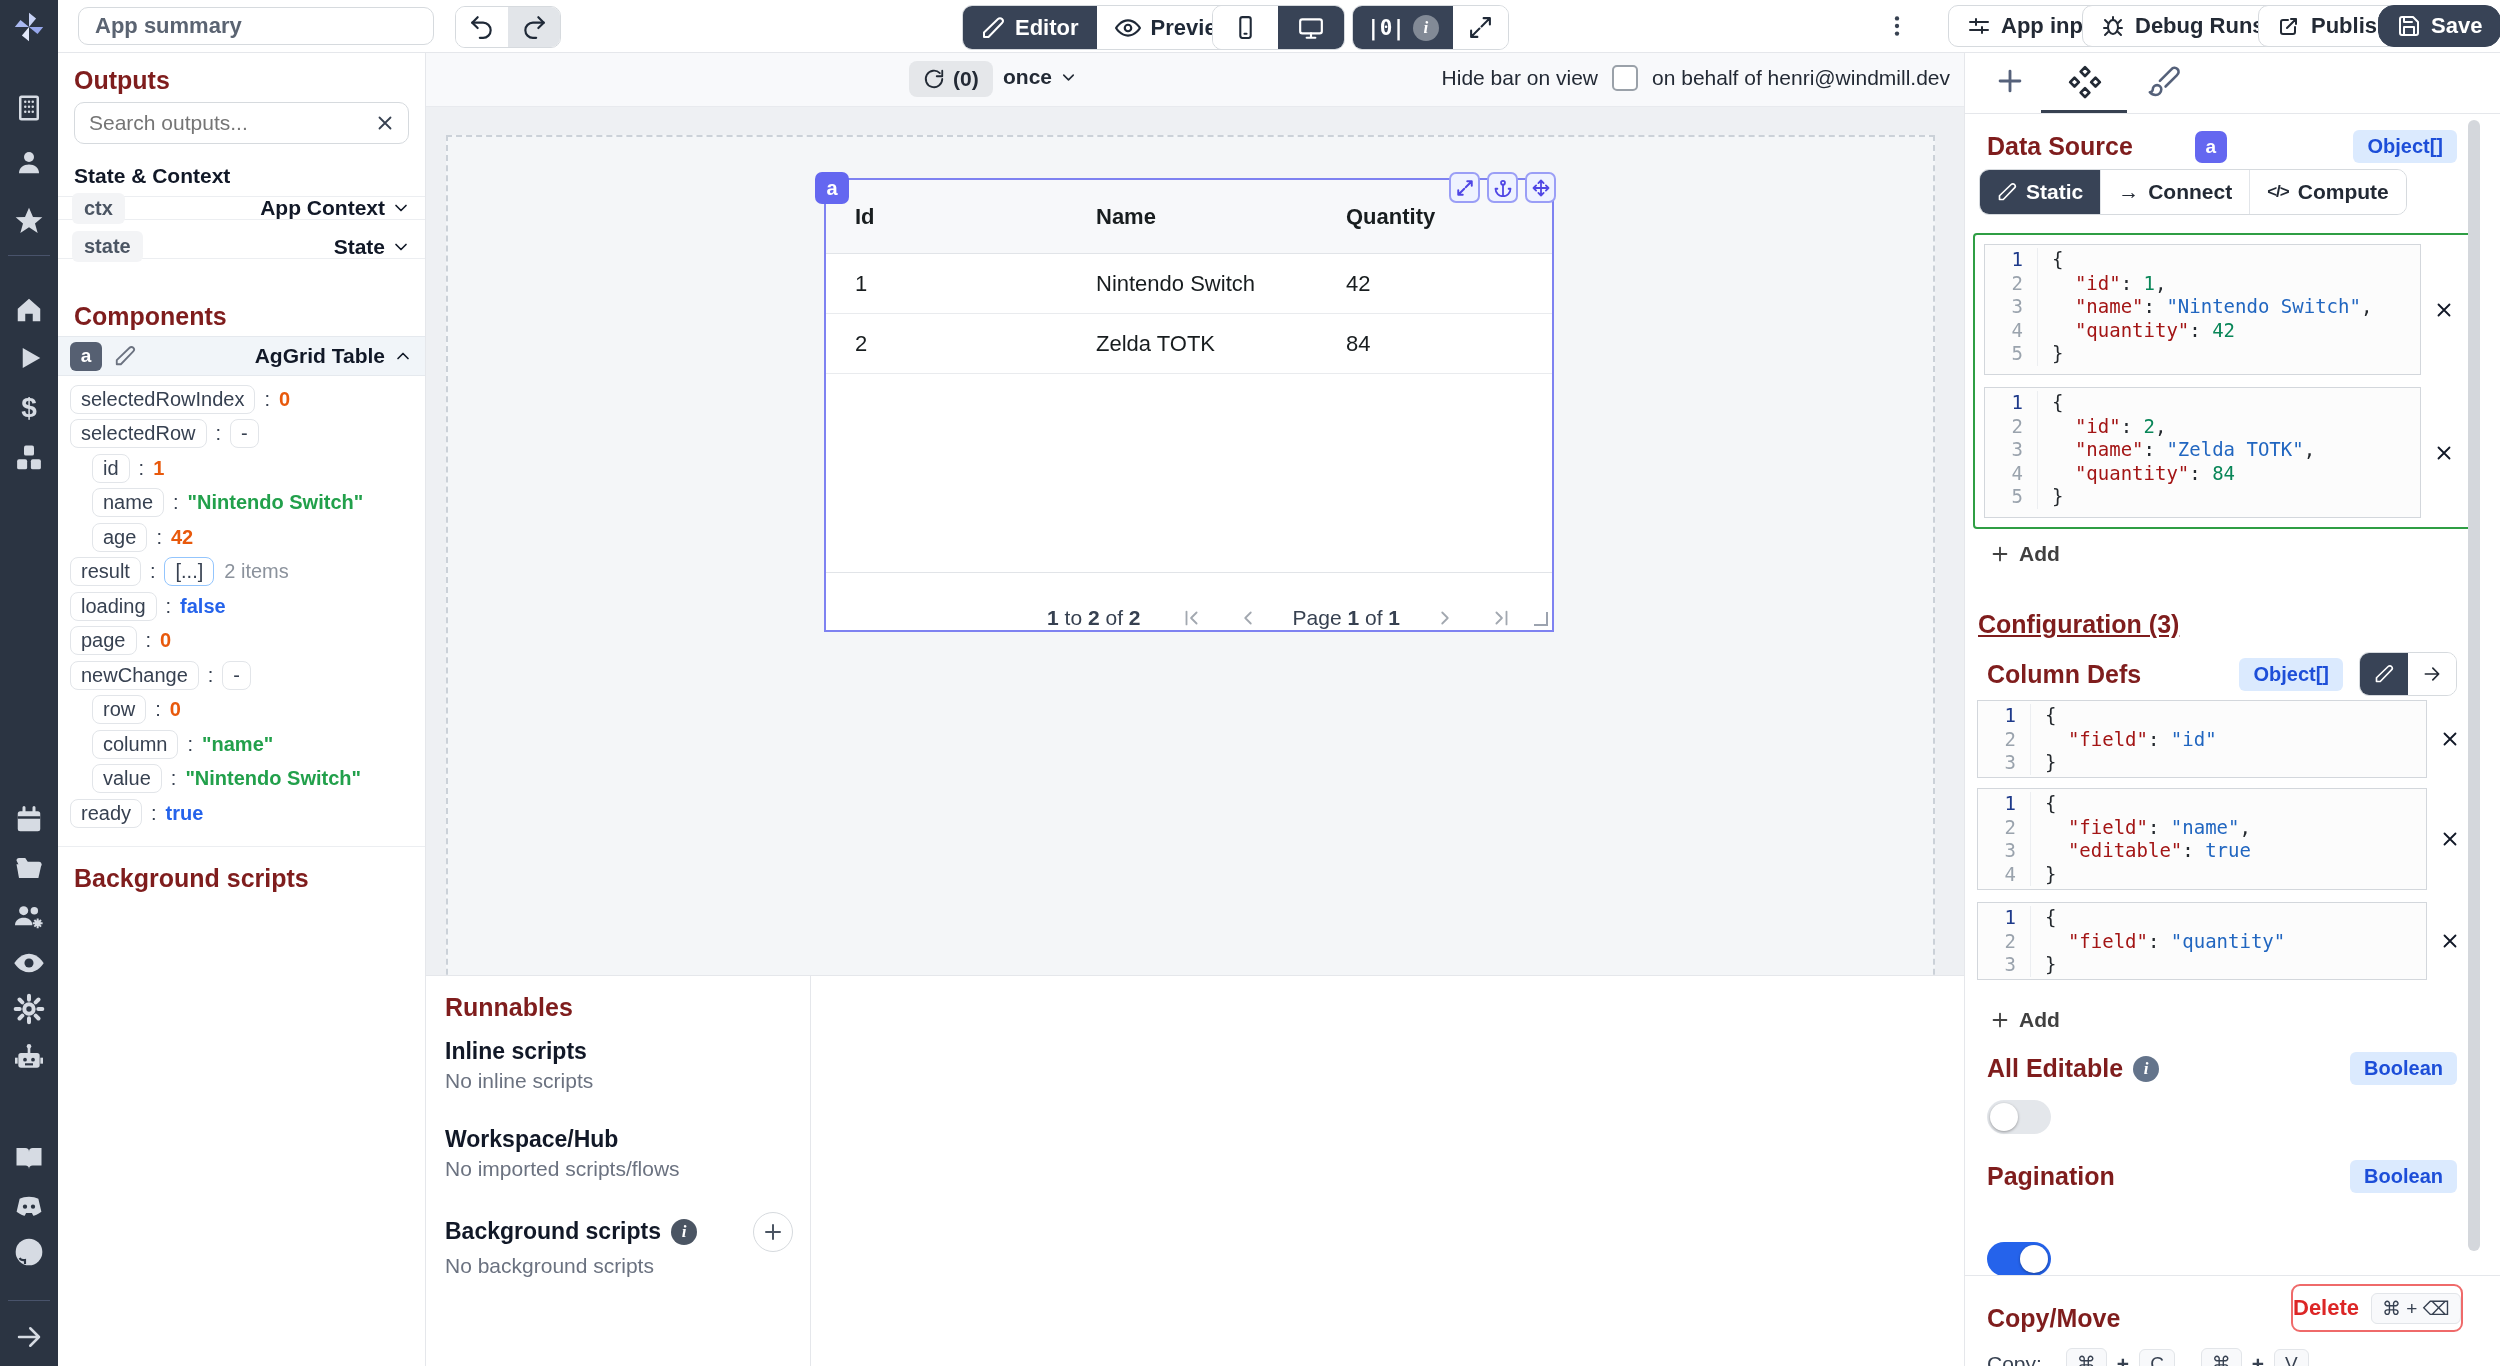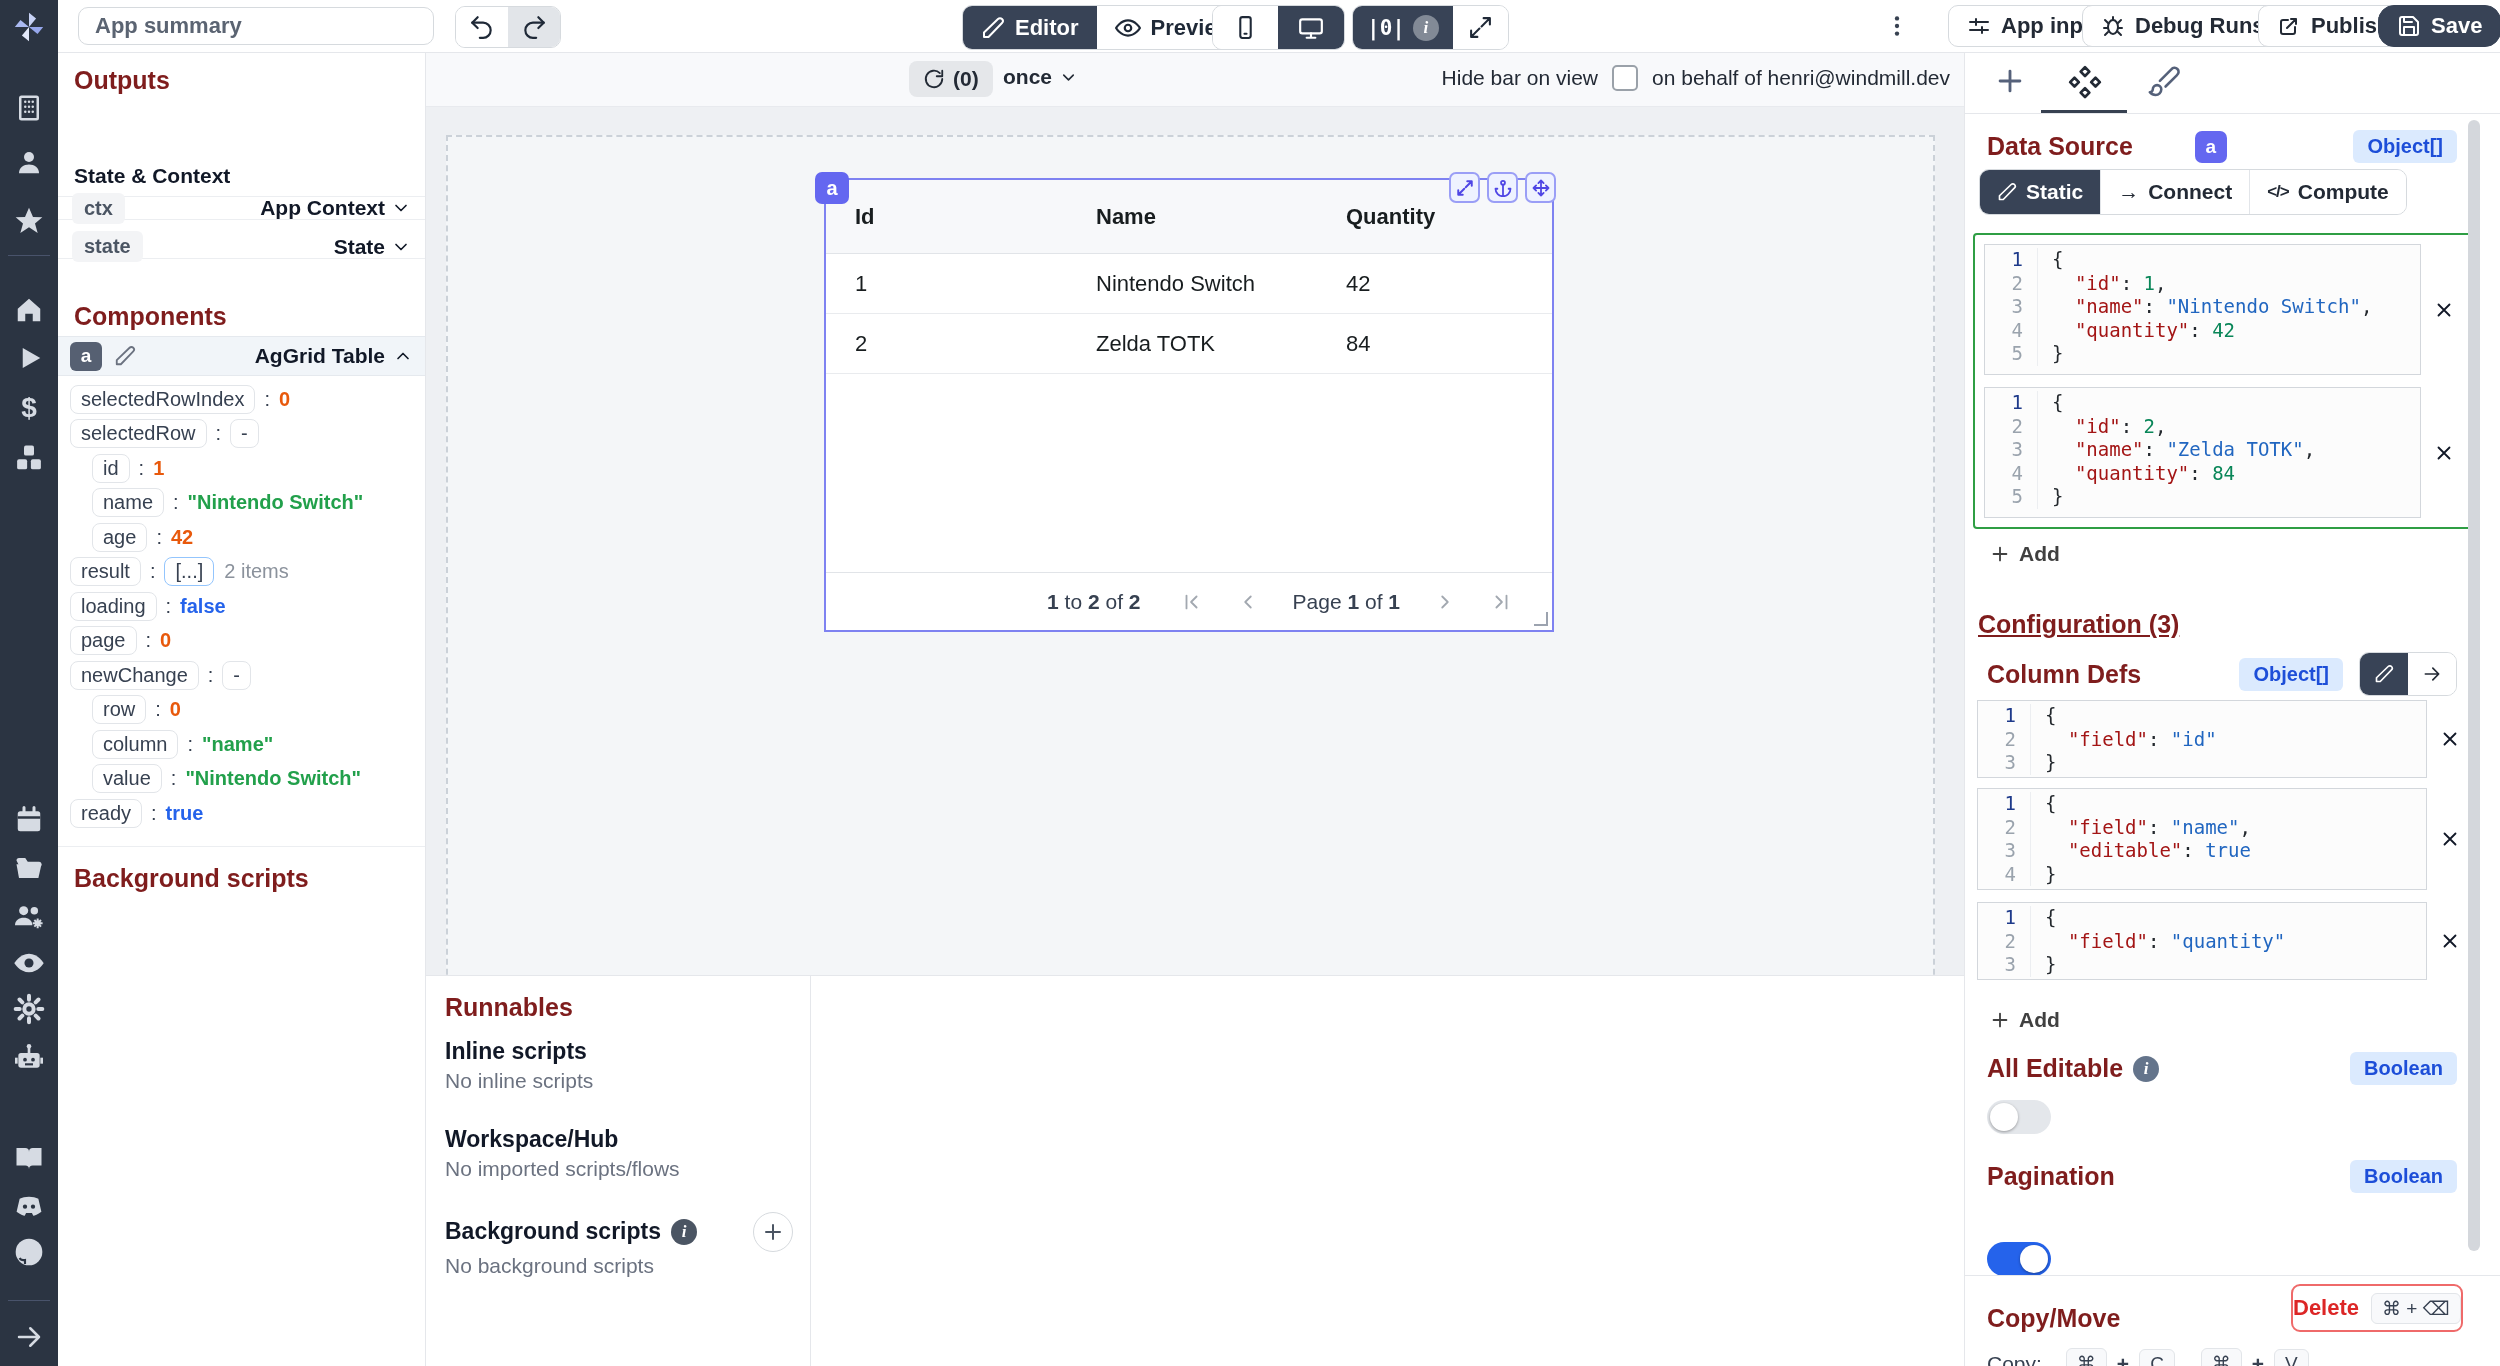--- a/index.html
+++ b/index.html
@@ -69,21 +69,21 @@
   .tctrl>div{width:31px;height:31px;background:#eef2ff;border:2px solid #9a9ef6;border-radius:7px;color:#4f46e5;
              display:flex;align-items:center;justify-content:center;box-sizing:border-box;}
   .thead{display:flex;height:73px;background:#f7f8fa;border-bottom:1px solid #e1e4e8;align-items:center;}
   .thcell{font-size:22px;font-weight:700;color:#181d1f;padding-left:29px;box-sizing:border-box;}
   .trow{display:flex;height:59px;border-bottom:1px solid #e9ebee;align-items:center;}
   .tcell{font-size:22px;color:#181d1f;padding-left:29px;box-sizing:border-box;}
   .thcell:nth-child(1),.tcell:nth-child(1){width:241px;}
   .thcell:nth-child(2),.tcell:nth-child(2){width:250px;}
   .thcell:nth-child(3),.tcell:nth-child(3){flex:1;}
   .tfoot{position:absolute;left:0;right:0;bottom:0;height:57px;border-top:1px solid #e1e4e8;
-         display:flex;align-items:center;justify-content:flex-end;padding-right:40px;gap:40px;font-size:21px;color:#374151;}
+         display:flex;align-items:flex-end;justify-content:flex-end;padding-right:40px;gap:40px;font-size:21px;color:#374151;}
   .pgic{color:#a2a8b0;display:flex;}
   .rsz{position:absolute;right:4px;bottom:4px;width:12px;height:12px;border-right:2px solid #9ca3af;border-bottom:2px solid #9ca3af;}
 
   
   #bottom{position:absolute;left:425px;top:975px;width:1539px;height:391px;background:#fff;border-top:1px solid #e5e7eb;}
   #bottom .col{position:absolute;left:0;top:0;width:385px;height:391px;border-right:1px solid #e5e7eb;}
   .rtitle{font-size:23px;font-weight:700;color:#111827;}
   .rempty{font-size:21px;color:#6b7280;}
   .addcircle{width:38px;height:38px;border:1px solid #d6dade;border-radius:50%;display:flex;align-items:center;
              justify-content:center;color:#4b5563;background:#fff;}
@@ -340,20 +340,28 @@
       <svg width="24" height="24" viewBox="0 0 24 24" class="ic">
           <path d="M19 21H5a2 2 0 0 1-2-2V5a2 2 0 0 1 2-2h11l5 5v11a2 2 0 0 1-2 2z"></path>
           <path d="M17 21v-8H7v8M7 3v5h8"></path>
         </svg>
       <span>Save</span>
     </button>
   </header>
 
   <section id="outputs">
     <div class="abs ptitle" style="left:16px;top:14px;">Outputs</div>
+    <div class="abs" style="left:16px;top:50px;width:335px;height:42px;border:1px solid #d6dade;border-radius:10px;box-sizing:border-box;display:flex;align-items:center;background:#fff;">
+      <input style="border: none; outline: none; flex: 1 1 0%; font-family: inherit; font-size: 21px; color: rgb(55, 65, 81); padding: 0px 14px; background: transparent;" placeholder="Search outputs...">
+      <span style="padding-right:12px;color:#374151;display:flex;">
+          <svg width="22" height="22" viewBox="0 0 24 24" class="ic">
+            <path d="M18 6L6 18M6 6l12 12"></path>
+          </svg>
+        </span>
+    </div>
     <div class="abs stitle" style="left:16px;top:112px;">State &amp; Context</div>
     <div class="ctxrow" style="top:144px;border-top:1px solid #eceef1;">
       <span class="keychip">ctx</span>
       <span class="ctxval">
           <span>App Context</span>
         <svg width="20" height="20" viewBox="0 0 24 24" class="ic">
             <path d="M6 9l6 6 6-6"></path>
           </svg>
         </span>
     </div>

